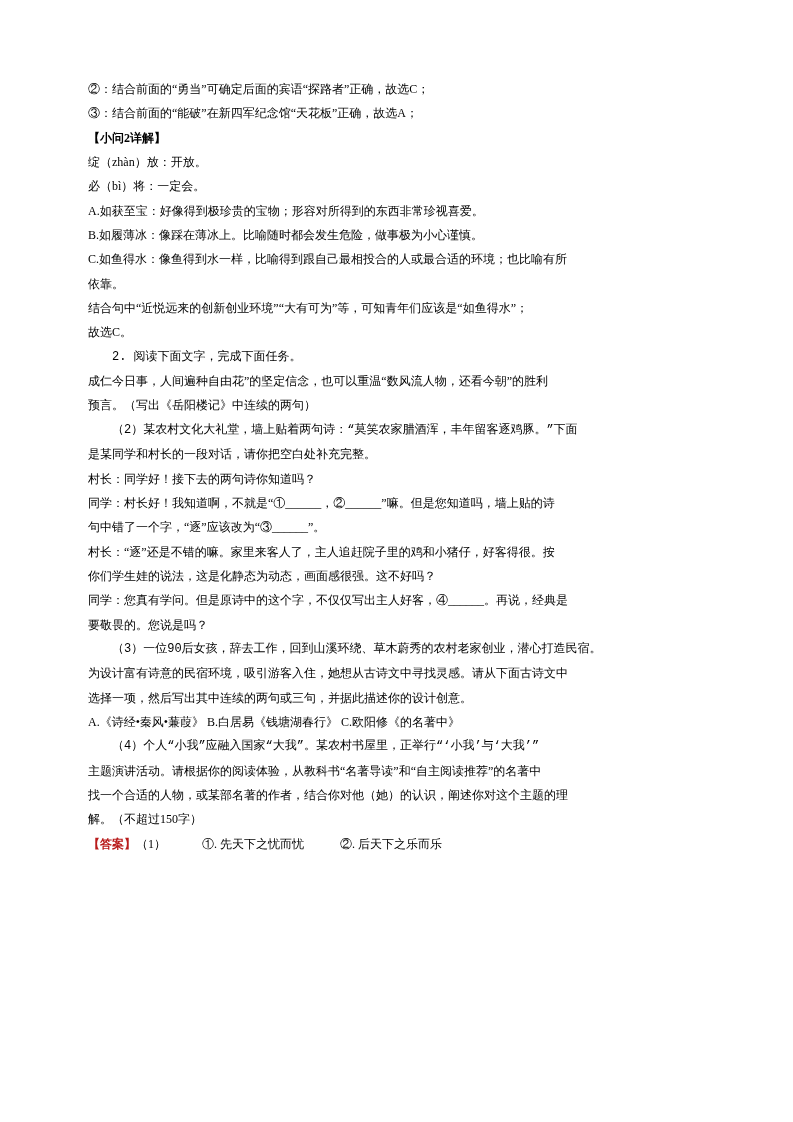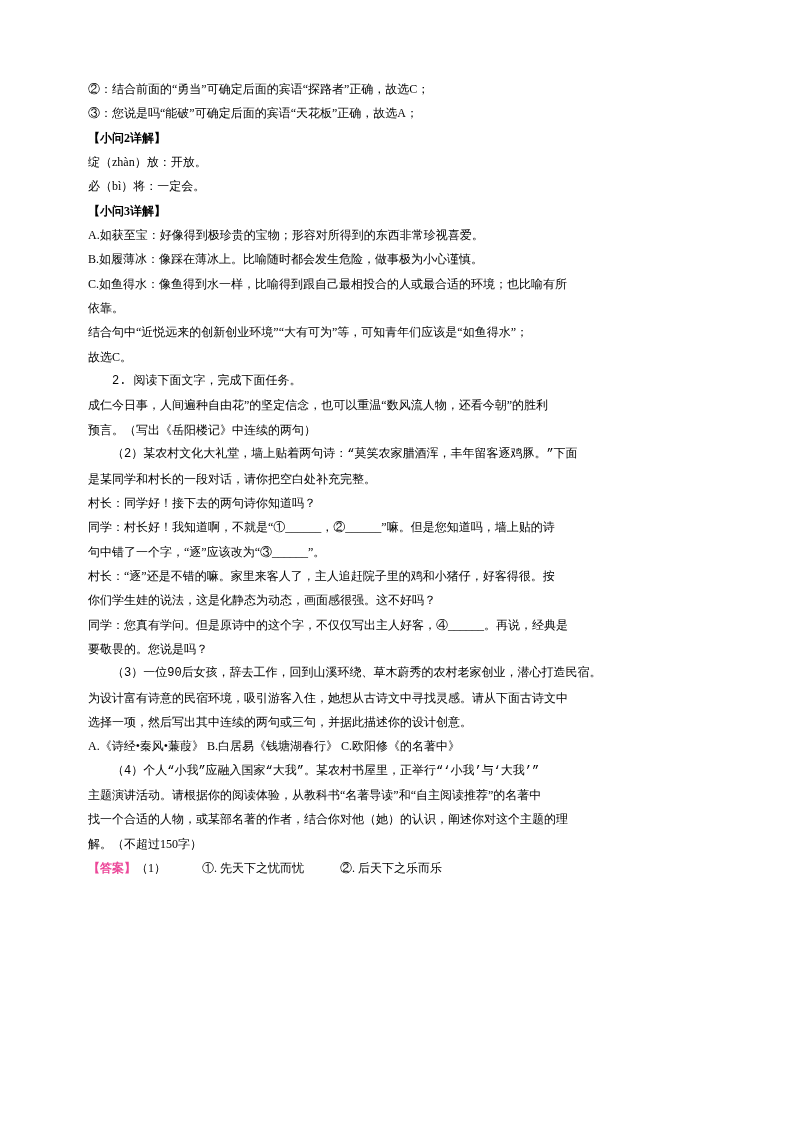--- a/index.html
+++ b/index.html
@@ -30,37 +30,36 @@
     margin: 0 0 0.6px 0;
   }
   .indent {
     text-indent: 2em;
     font-family: Liberation Mono, monospace;
   }
   .bold {
     font-weight: bold;
   }
   .answer-tag {
-    color: #ec4899;
+    color: #b91c1c;
     font-weight: bold;
   }
   .sp-lg { display: inline-block; width: 36px; }
 </style>
 </head>
 <body>
 
 <div class="page">
   <div class="doc">
 
     <p>②：结合前面的“勇当”可确定后面的宾语“探路者”正确，故选C；</p>
-    <p>③：您说是吗“能破”可确定后面的宾语“天花板”正确，故选A；</p>
+    <p>③：结合前面的“能破”在新四军纪念馆“天花板”正确，故选A；</p>
     <p class="bold">【小问2详解】</p>
     <p>绽（zhàn）放：开放。</p>
     <p>必（bì）将：一定会。</p>
-    <p class="bold">【小问3详解】</p>
     <p>A.如获至宝：好像得到极珍贵的宝物；形容对所得到的东西非常珍视喜爱。</p>
     <p>B.如履薄冰：像踩在薄冰上。比喻随时都会发生危险，做事极为小心谨慎。</p>
     <p>C.如鱼得水：像鱼得到水一样，比喻得到跟自己最相投合的人或最合适的环境；也比喻有所</p>
     <p>依靠。</p>
     <p>结合句中“近悦远来的创新创业环境”“大有可为”等，可知青年们应该是“如鱼得水”；</p>
     <p>故选C。</p>
 
     <p class="indent">2. 阅读下面文字，完成下面任务。</p>
 
     <p>成仁今日事，人间遍种自由花”的坚定信念，也可以重温“数风流人物，还看今朝”的胜利</p>

